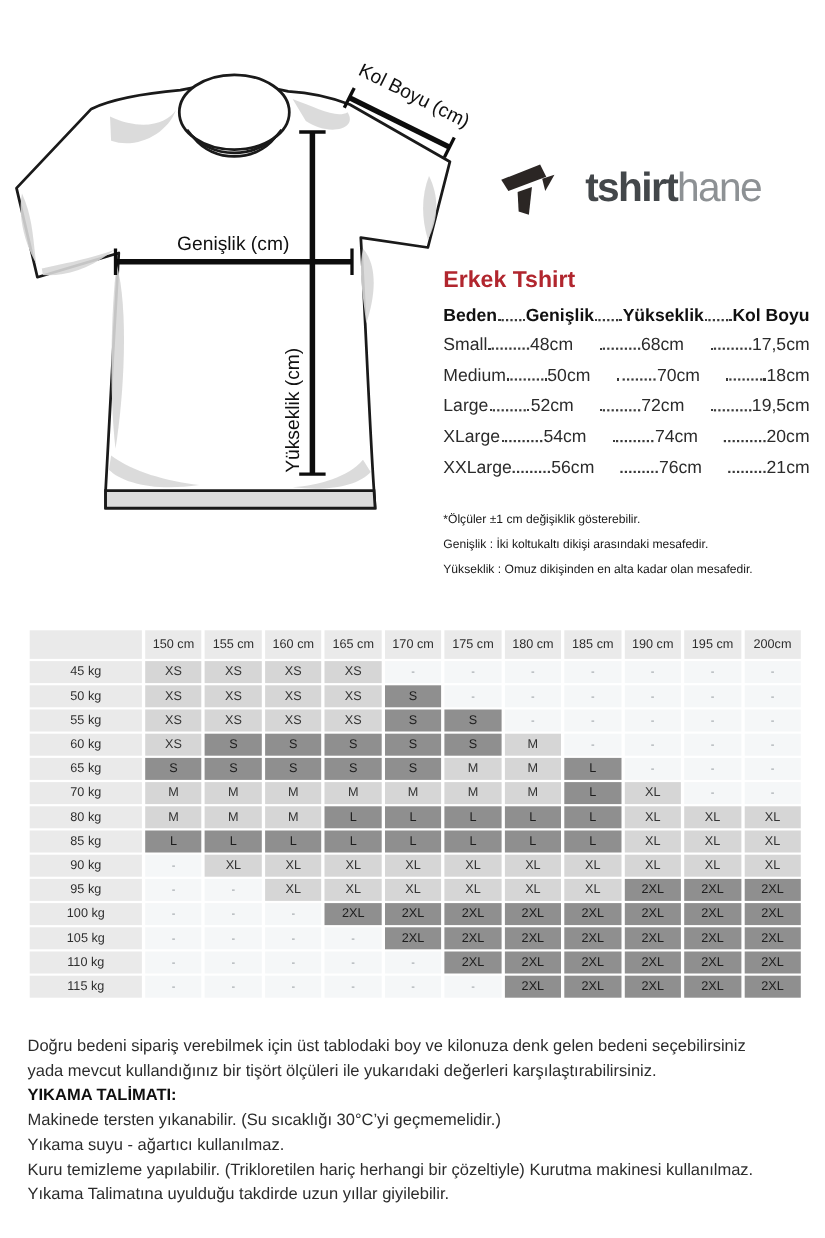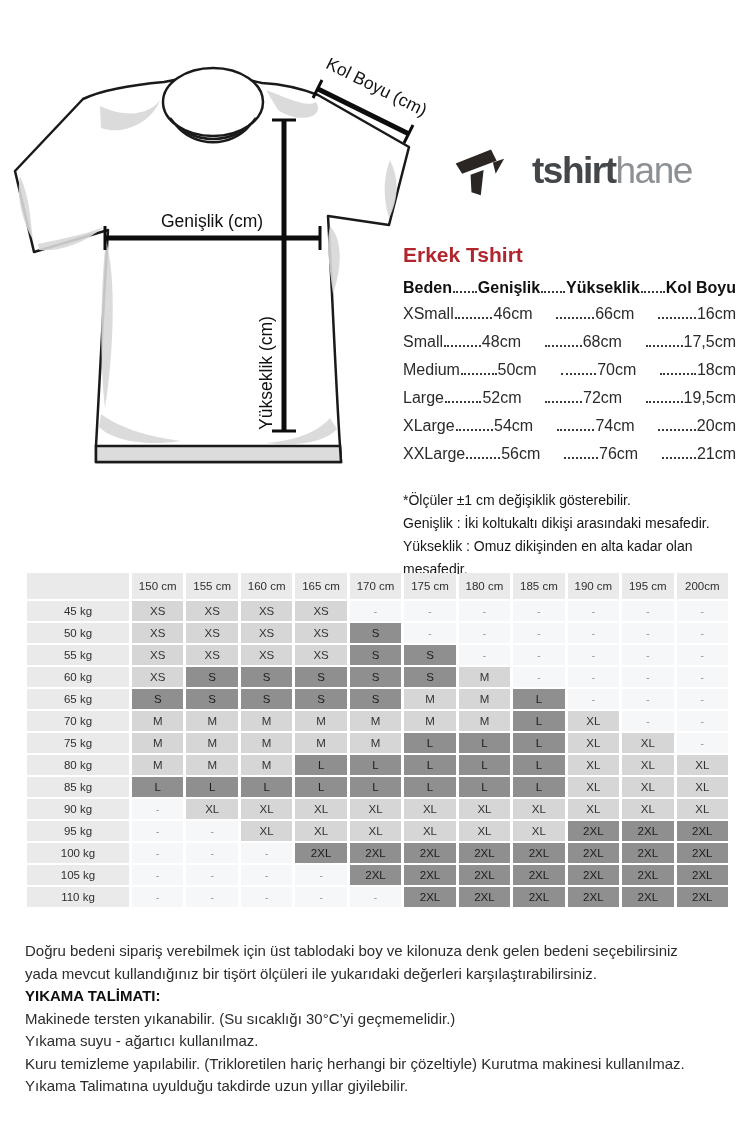--- a/index.html
+++ b/index.html
@@ -17,21 +17,21 @@
   .brand-light{font-weight:normal;color:#8d9194;}
 
   
   .size-panel{position:absolute;left:403px;top:243px;width:333px;}
   .size-title{font-size:21px;font-weight:bold;color:#b1262e;margin:0 0 12px 0;}
   .size-row{display:flex;align-items:baseline;font-size:16px;color:#2b2b2b;height:28px;white-space:nowrap;}
   .size-row.head{font-weight:bold;color:#101010;height:26px;}
   .leader{flex:1 1 auto;border-bottom:2px dotted #3a3a3a;margin:0 1px 3px 1px;min-width:6px;}
   .sz{flex:0 0 auto;}
   .sz.w{min-width:62px;}
-  .size-notes{margin-top:16px;font-size:14px;color:#161616;line-height:23px;}
+  .size-notes{margin-top:16px;font-size:11px;color:#161616;line-height:23px;}
 
   
   .matrix{position:absolute;left:24px;top:571px;width:707px;}
   .matrix table{border-collapse:separate;border-spacing:3px 2px;width:100%;table-layout:fixed;}
   .matrix th,.matrix td{text-align:center;vertical-align:middle;padding:0;
         font-size:11.5px;font-weight:normal;color:#3a3a3a;}
   .matrix th{background:#eaeaea;height:26px;color:#2f2f2f;}
   .matrix td{height:20px;}
   .matrix td.c-label{background:#eaeaea;color:#2f2f2f;}
   .matrix td.c-light{background:#d6d6d6;color:#333;}
@@ -122,29 +122,20 @@
       <span class="sz">Beden</span>
         <span class="leader"></span>
       <span class="sz w">Genişlik</span>
         <span class="leader"></span>
       <span class="sz w">Yükseklik</span>
         <span class="leader"></span>
       <span class="sz">Kol Boyu</span>
     </div>
     <div>
         <div class="size-row">
-          <span class="sz ">XSmall</span>
-          <span class="leader"></span>
-          <span class="sz w">46cm</span>
-          <span class="leader"></span>
-          <span class="sz w">66cm</span>
-          <span class="leader"></span>
-          <span class="sz ">16cm</span>
-        </div>
-        <div class="size-row">
           <span class="sz ">Small</span>
           <span class="leader"></span>
           <span class="sz w">48cm</span>
           <span class="leader"></span>
           <span class="sz w">68cm</span>
           <span class="leader"></span>
           <span class="sz ">17,5cm</span>
         </div>
         <div class="size-row">
           <span class="sz ">Medium</span>
@@ -291,34 +282,20 @@
             <td class="c-light">M</td>
             <td class="c-light">M</td>
             <td class="c-light">M</td>
             <td class="c-light">M</td>
             <td class="c-dark">L</td>
             <td class="c-light">XL</td>
             <td class="c-empty">-</td>
             <td class="c-empty">-</td>
           </tr>
           <tr>
-            <td class="c-label">75 kg</td>
-            <td class="c-light">M</td>
-            <td class="c-light">M</td>
-            <td class="c-light">M</td>
-            <td class="c-light">M</td>
-            <td class="c-light">M</td>
-            <td class="c-dark">L</td>
-            <td class="c-dark">L</td>
-            <td class="c-dark">L</td>
-            <td class="c-light">XL</td>
-            <td class="c-light">XL</td>
-            <td class="c-empty">-</td>
-          </tr>
-          <tr>
             <td class="c-label">80 kg</td>
             <td class="c-light">M</td>
             <td class="c-light">M</td>
             <td class="c-light">M</td>
             <td class="c-dark">L</td>
             <td class="c-dark">L</td>
             <td class="c-dark">L</td>
             <td class="c-dark">L</td>
             <td class="c-dark">L</td>
             <td class="c-light">XL</td>
@@ -396,20 +373,34 @@
             <td class="c-dark">2XL</td>
           </tr>
           <tr>
             <td class="c-label">110 kg</td>
             <td class="c-empty">-</td>
             <td class="c-empty">-</td>
             <td class="c-empty">-</td>
             <td class="c-empty">-</td>
             <td class="c-empty">-</td>
             <td class="c-dark">2XL</td>
+            <td class="c-dark">2XL</td>
+            <td class="c-dark">2XL</td>
+            <td class="c-dark">2XL</td>
+            <td class="c-dark">2XL</td>
+            <td class="c-dark">2XL</td>
+          </tr>
+          <tr>
+            <td class="c-label">115 kg</td>
+            <td class="c-empty">-</td>
+            <td class="c-empty">-</td>
+            <td class="c-empty">-</td>
+            <td class="c-empty">-</td>
+            <td class="c-empty">-</td>
+            <td class="c-empty">-</td>
             <td class="c-dark">2XL</td>
             <td class="c-dark">2XL</td>
             <td class="c-dark">2XL</td>
             <td class="c-dark">2XL</td>
             <td class="c-dark">2XL</td>
           </tr>
         </tbody>
     </table>
   </div>
 

